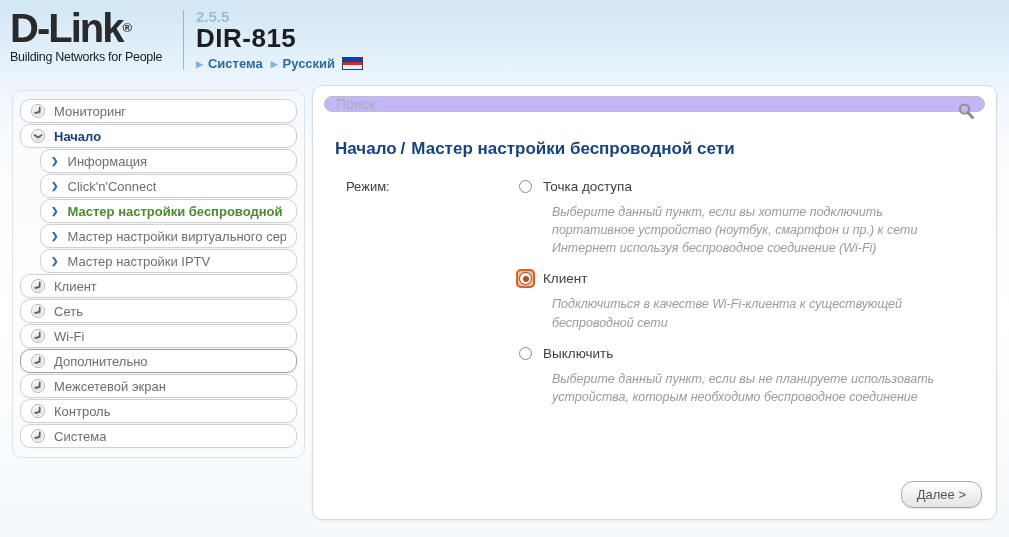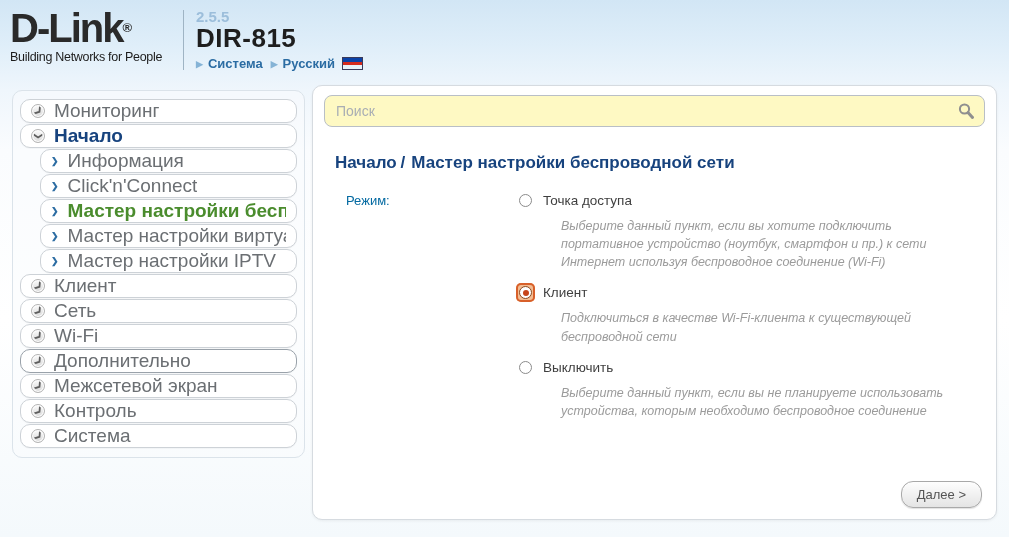--- a/index.html
+++ b/index.html
@@ -39,21 +39,21 @@
     border:1px solid #dbe3ea; border-radius:10px;
     background:rgba(250,252,254,0.55);
   }
   .nav-item {
     display:flex; align-items:center; height:24px; margin-bottom:1px;
     background:#fff; border:1px solid #cdd2d7; border-radius:10px;
     padding:0 10px; cursor:pointer;
     box-shadow:0 1px 1px rgba(0,0,0,0.03);
   }
   .nav-item.hovered { border-color:#9aa2aa; }
-  .nav-item .lbl { font-size:19px; color:#6b6f73; margin-left:9px; white-space:nowrap; overflow:hidden; }
+  .nav-item .lbl { font-size:13px; color:#6b6f73; margin-left:9px; white-space:nowrap; overflow:hidden; }
   .nav-item.expanded .lbl { color:#17437e; font-weight:700; }
   .nav-item.sub { margin-left:20px; }
   .nav-item.sub.active .lbl { color:#4a8c2d; font-weight:700; }
   .circ {
     width:14px; height:14px; border-radius:50%; flex:0 0 14px;
     background:linear-gradient(180deg,#fbfbfb,#d9d9d9);
     border:1px solid #b3b3b3;
     box-shadow:inset 0 0 0 1px #fff;
     display:flex; align-items:center; justify-content:center;
   }
@@ -63,54 +63,54 @@
 
   
   .main-panel {
     flex:1; margin:5px 0 0 7px; position:relative;
     background:#fff; border:1px solid #d6dbe0; border-radius:10px;
     height:435px; padding:9px 11px;
     box-shadow:0 1px 3px rgba(0,0,0,0.06);
   }
   .search-wrap { position:relative; }
   .search-input {
-    width:100%; height:32px; border:1px solid #b9bfc6; border-radius:8px;
+    width:100%; height:16px; border:1px solid #b9bfc6; border-radius:8px;
     padding:0 38px 0 11px; font-size:14px; color:#444; outline:none;
-    font-family:"Liberation Sans", sans-serif; background:#fef9c3;
+    font-family:"Liberation Sans", sans-serif; background:#c4b5fd;
   }
   .search-input::placeholder { color:#a9aeb4; }
   .search-icon { position:absolute; right:10px; top:7px; width:18px; height:18px; cursor:pointer; }
 
   .breadcrumb { margin:26px 0 0 11px; font-size:17px; font-weight:700; color:#17437e; }
   .breadcrumb .sep { margin:0 6px 0 4px; }
 
   .form-area { margin:0 22px 0 22px; }
   .section-title {
     margin-top:30px; padding-bottom:7px; border-bottom:1px solid #ccc;
     font-size:15px; font-weight:700; color:#4a8c2d;
   }
   .form-row { display:flex; margin-top:18px; }
-  .field-label { width:170px; flex:0 0 170px; font-size:13px; color:#0369a1; padding-top:2px; }
+  .field-label { width:170px; flex:0 0 170px; font-size:13px; color:#404040; padding-top:2px; }
   .options-col { flex:1; }
   .option { margin-bottom:8px; }
   .option-line { display:flex; align-items:center; cursor:pointer; }
   .radio-wrap { width:19px; height:19px; display:flex; align-items:center; justify-content:center; border-radius:4px; }
   .radio {
     width:13px; height:13px; border-radius:50%; border:1px solid #8b8b8b; background:#fff;
     position:relative;
   }
   .option.selected .radio-wrap { background:#f3bd93; box-shadow:0 0 0 2px #d8602a inset; border-radius:5px; }
   .option.selected .radio { border-color:#8a4a22; }
   .option.selected .radio::after {
     content:""; position:absolute; left:2.5px; top:2.5px; width:6px; height:6px;
     border-radius:50%; background:#c7451b;
   }
   .option-label { font-size:13.5px; color:#3f3f3f; margin-left:8px; }
   .option-desc {
-    margin:7px 0 12px 45px; max-width:450px;
+    margin:7px 0 12px 36px; max-width:450px;
     font-size:12.5px; font-style:italic; color:#9b9b9b; line-height:1.45;
   }
   .next-btn {
     position:absolute; right:14px; bottom:11px;
     padding:5px 15px; font-size:13px; color:#555;
     background:linear-gradient(180deg,#fefefe,#e4e4e4);
     border:1px solid #a9a9a9; border-radius:12px; cursor:pointer;
     font-family:"Liberation Sans", sans-serif;
     box-shadow:0 1px 1px rgba(0,0,0,0.12);
     margin-left:12px;

